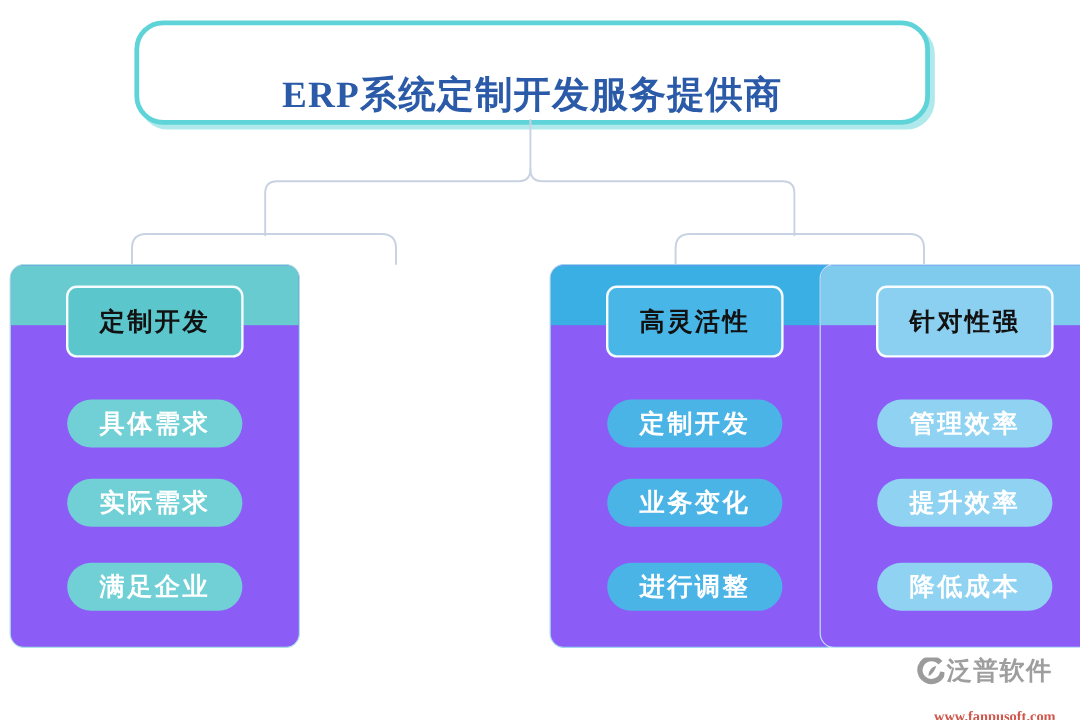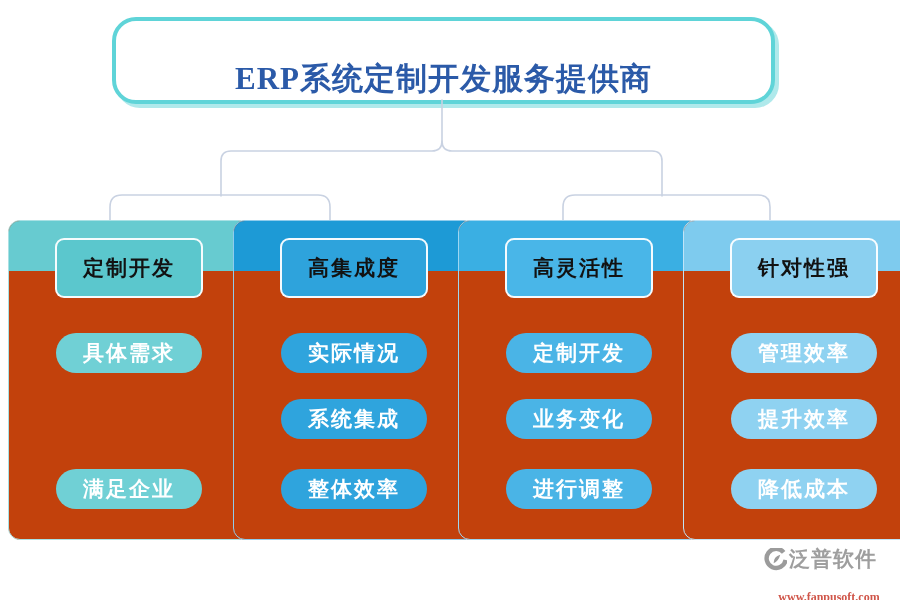--- a/index.html
+++ b/index.html
@@ -19,21 +19,21 @@
   .title-text{
     color:var(--title-text,#2B5AA8);
     font-size:31px;font-weight:bold;letter-spacing:1px;white-space:nowrap;
   }
   
   .connectors{position:absolute;left:0;top:0;}
   .connectors path{fill:none;stroke:var(--connector,#C9D2E2);stroke-width:1.6;stroke-linecap:round;}
   
   .column{
     position:absolute;top:220px;width:242px;height:320px;
-    background:#c2410c;border:1px solid var(--body-border,#ccc);
+    background:#8b5cf6;border:1px solid var(--body-border,#ccc);
     border-radius:12px;overflow:hidden;box-sizing:border-box;
   }
   .col-1{left:8px;} .col-2{left:233px;} .col-3{left:458px;} .col-4{left:683px;padding-left:28px;}
   .band{
     position:absolute;left:0;top:0;right:0;height:50px;
     background:var(--band,#ccc);
   }
   .header-box{
     position:absolute;top:17px;left:50%;transform:translateX(-50%);
     width:148px;height:60px;box-sizing:border-box;
@@ -74,40 +74,28 @@
   </svg>
 
   <div class="column col-1" style="--band: #67CBD0; --header-fill: #5BC7CD; --item-fill: #70D0D5; --body-border: #A9E1E4;">
     <div class="band"></div>
     <div class="header-box">
       <span class="header-text">定制开发</span>
     </div>
     <div class="pill pill-1">
       <span class="pill-text">具体需求</span>
     </div>
+    <div class="pill pill-2">
+      <span class="pill-text">实际需求</span>
+    </div>
     <div class="pill pill-3">
       <span class="pill-text">满足企业</span>
     </div>
   </div>
 
-  <div class="column col-2" style="--band: #1D9AD6; --header-fill: #2EA3DC; --item-fill: #2FA4DD; --body-border: #90CCEC;">
-    <div class="band"></div>
-    <div class="header-box">
-      <span class="header-text">高集成度</span>
-    </div>
-    <div class="pill pill-1">
-      <span class="pill-text">实际情况</span>
-    </div>
-    <div class="pill pill-2">
-      <span class="pill-text">系统集成</span>
-    </div>
-    <div class="pill pill-3">
-      <span class="pill-text">整体效率</span>
-    </div>
-  </div>
 
   <div class="column col-3" style="--band: #3AAFE3; --header-fill: #49B6E8; --item-fill: #4AB4E6; --body-border: #9ED6F1;">
     <div class="band"></div>
     <div class="header-box">
       <span class="header-text">高灵活性</span>
     </div>
     <div class="pill pill-1">
       <span class="pill-text">定制开发</span>
     </div>
     <div class="pill pill-2">

